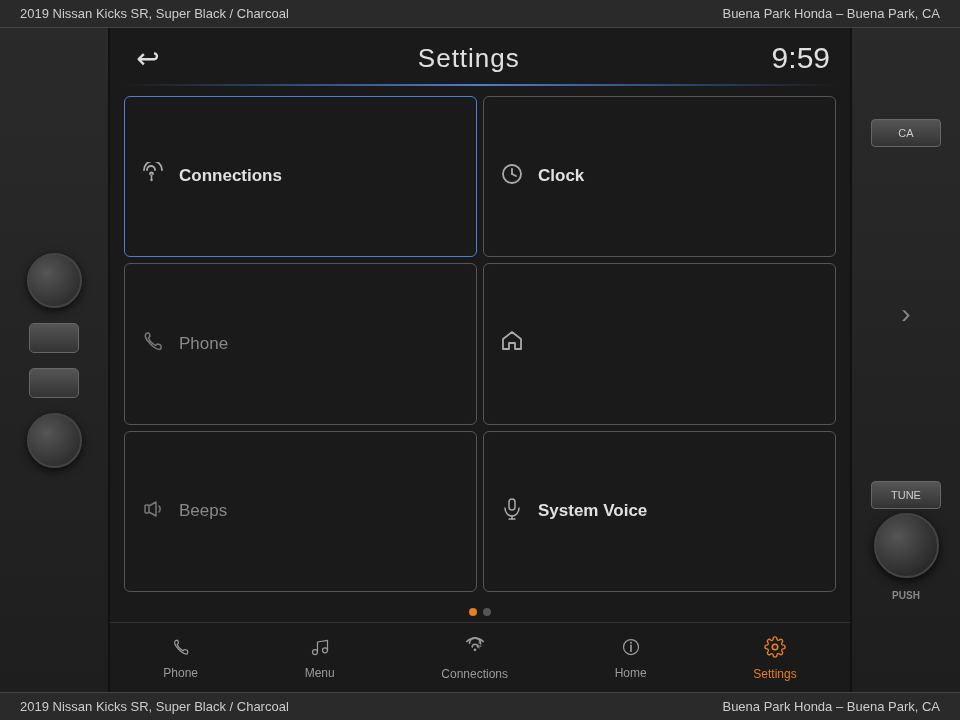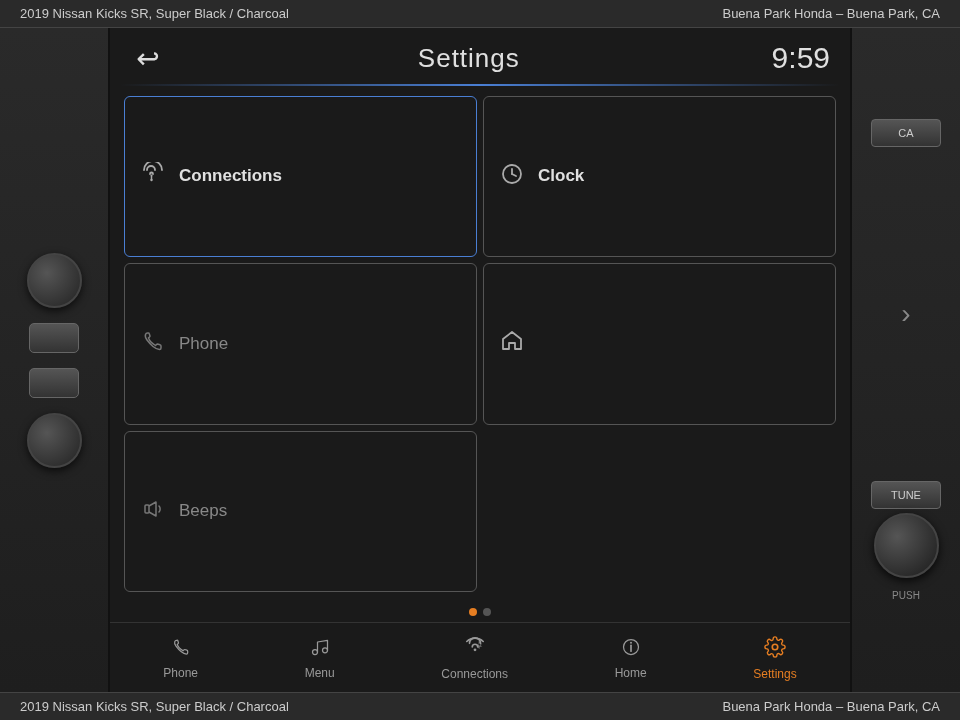--- a/index.html
+++ b/index.html
@@ -256,20 +256,21 @@
       display: flex;
       flex-direction: column;
       align-items: center;
       gap: 4px;
     }
 
     .push-label {
       color: #888;
       font-size: 10px;
       margin-top: 8px;
+      font-weight: bold;
     }
 
     .right-knob {
       width: 65px;
       height: 65px;
       border-radius: 50%;
       background: radial-gradient(circle at 35% 35%, #555, #1a1a1a);
       border: 2px solid #444;
       box-shadow: 0 3px 10px rgba(0,0,0,0.8);
       display: flex;
@@ -369,20 +370,31 @@
               <rect x="4" y="8" width="4" height="8" rx="1" stroke="#777" stroke-width="1.5" fill="none"></rect>
               <path d="M8 9L15 5V19L8 15" stroke="#777" stroke-width="1.5" fill="none" stroke-linejoin="round"></path>
               <path d="M18 9C19.5 10.5 19.5 13.5 18 15" stroke="#777" stroke-width="1.5" fill="none" stroke-linecap="round"></path>
             </svg>
           </span>
           <span class="btn-label muted">Beeps</span>
         </div>
 
 
 
+        <div class="settings-btn">
+          <span class="btn-icon">
+            <svg width="24" height="24" viewBox="0 0 24 24" fill="none">
+              <rect x="9" y="2" width="6" height="11" rx="3" stroke="#aaa" stroke-width="1.5" fill="none"></rect>
+              <path d="M5 11C5 15.4 8.1 19 12 19C15.9 19 19 15.4 19 11" stroke="#aaa" stroke-width="1.5" fill="none" stroke-linecap="round"></path>
+              <line x1="12" y1="19" x2="12" y2="22" stroke="#aaa" stroke-width="1.5" stroke-linecap="round"></line>
+              <line x1="9" y1="22" x2="15" y2="22" stroke="#aaa" stroke-width="1.5" stroke-linecap="round"></line>
+            </svg>
+          </span>
+          <span class="btn-label">System Voice</span>
+        </div>
 
       </div>
 
       <div class="pagination">
         <div class="dot active"></div>
         <div class="dot"></div>
       </div>
 
       <div class="bottom-nav">
 

